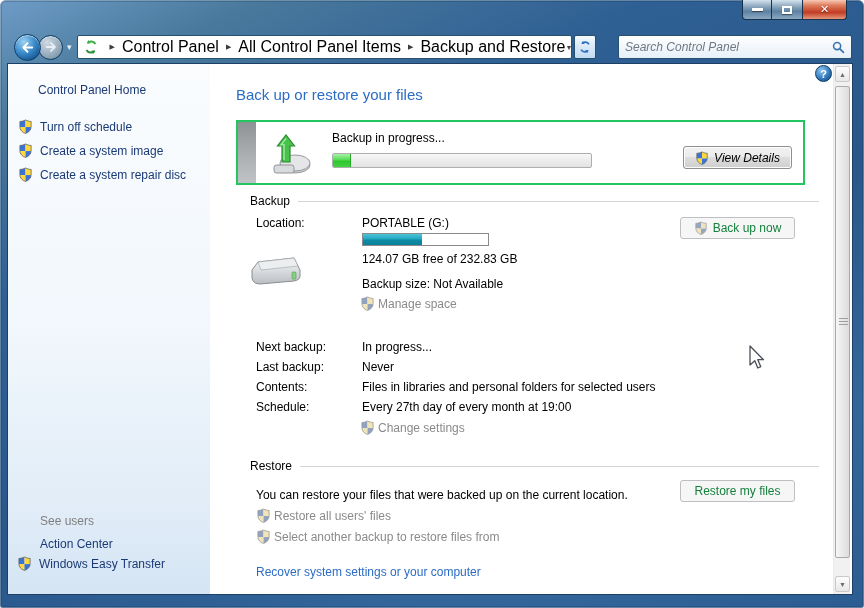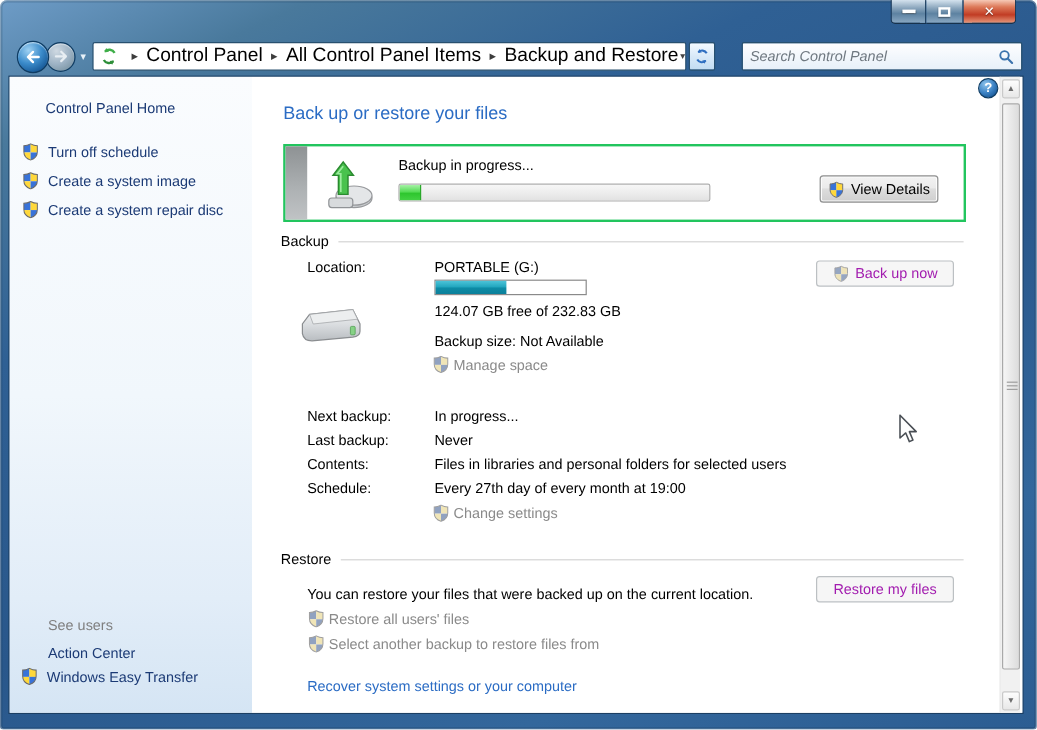--- a/index.html
+++ b/index.html
@@ -78,26 +78,26 @@
   .banner-icon { position:absolute; left:30px; top:10px; }
   .banner-status { position:absolute; left:94px; top:9px; }
   .pbar { position:absolute; left:94px; top:31px; width:260px; height:15px; border:1px solid #aeaeae; border-radius:2px;
     background:linear-gradient(180deg,#f7f7f7 0%,#ededed 50%,#e2e2e2 100%); overflow:hidden; }
   .pbar-fill { height:100%; background:linear-gradient(180deg,#a8f2a8 0%,#55dc55 45%,#2ec62e 55%,#43d243 100%);
     border-right:1px solid #2aa82a; }
 
   .win-btn { display:flex; align-items:center; justify-content:center; gap:5px; border-radius:3px; cursor:pointer;
     border:1px solid #8e8f8f; background:linear-gradient(180deg,#f2f2f2 0%,#ebebeb 45%,#dddddd 50%,#cfcfcf 100%);
     box-shadow:inset 0 0 0 1px #fcfcfc; font-size:12px; color:#000; }
-  .win-btn.disabled { border-color:#bcc0c3; background:#f6f6f6; box-shadow:none; color:#a21caf; cursor:default; }
-  .btn-viewdetails { position:absolute; left:445px; top:24px; width:99px; height:23px; }
+  .win-btn.disabled { border-color:#bcc0c3; background:#f6f6f6; box-shadow:none; color:#15803d; cursor:default; }
+  .btn-viewdetails { position:absolute; left:445px; top:24px; width:109px; height:23px;font-style:italic; }
   .btn-backupnow { position:absolute; left:470px; top:153px; width:115px; height:22px; }
   .btn-restore { position:absolute; left:470px; top:416px; width:115px; height:22px; }
 
-  .section { position:absolute; left:24px; width:569px; display:flex; align-items:center; gap:8px;justify-content:center; }
+  .section { position:absolute; left:40px; width:569px; display:flex; align-items:center; gap:8px;justify-content:center; }
   .section-line { flex:1; height:1px; background:#d4d4d4; }
   .sec-backup { top:130px; }
   .sec-restore { top:395px; }
 
   .lbl { position:absolute; left:46px; }
   .val { position:absolute; left:152px; }
 
   .usagebar { position:absolute; left:152px; top:169px; width:127px; height:13px; border:1px solid #8a8a8a; background:#fff; }
   .usagebar-fill { height:100%; background:linear-gradient(180deg,#4cc4d9 0%,#23a7bf 45%,#0d8ba5 55%,#0b809b 100%); }
 

